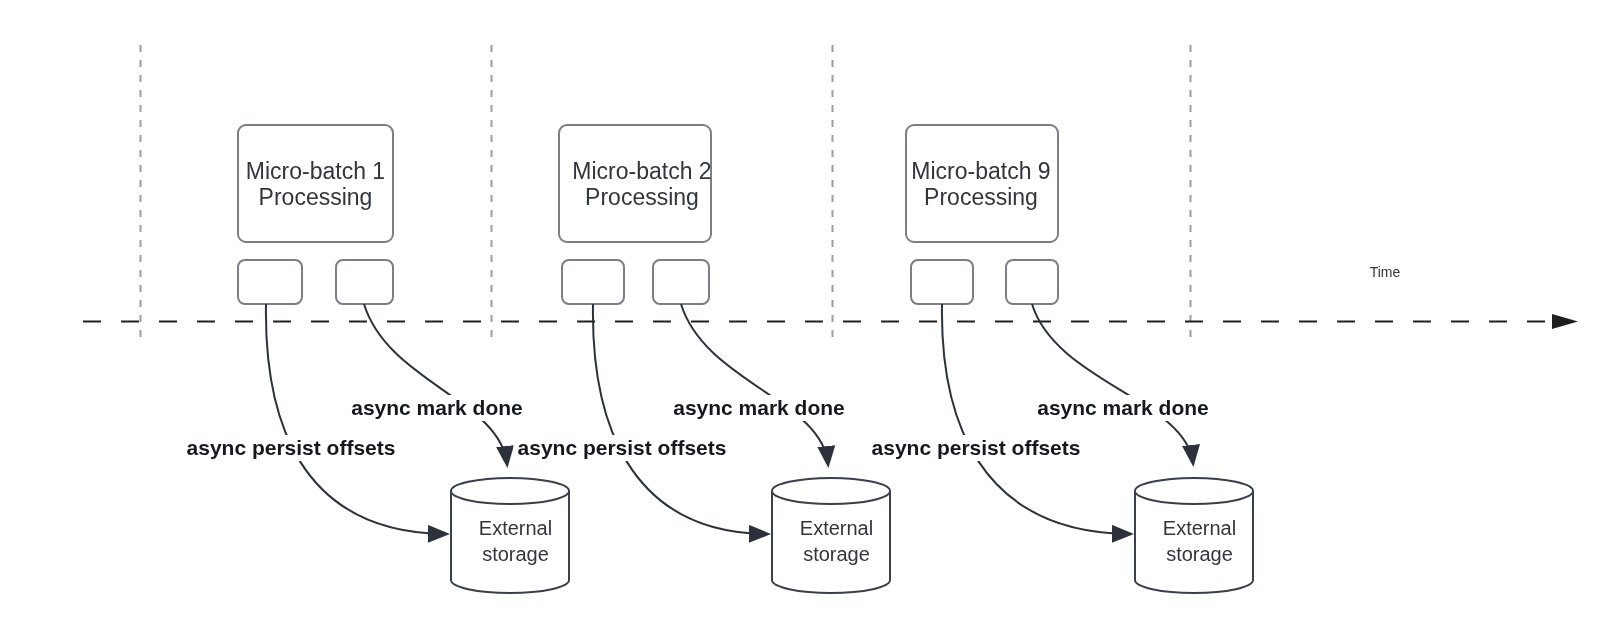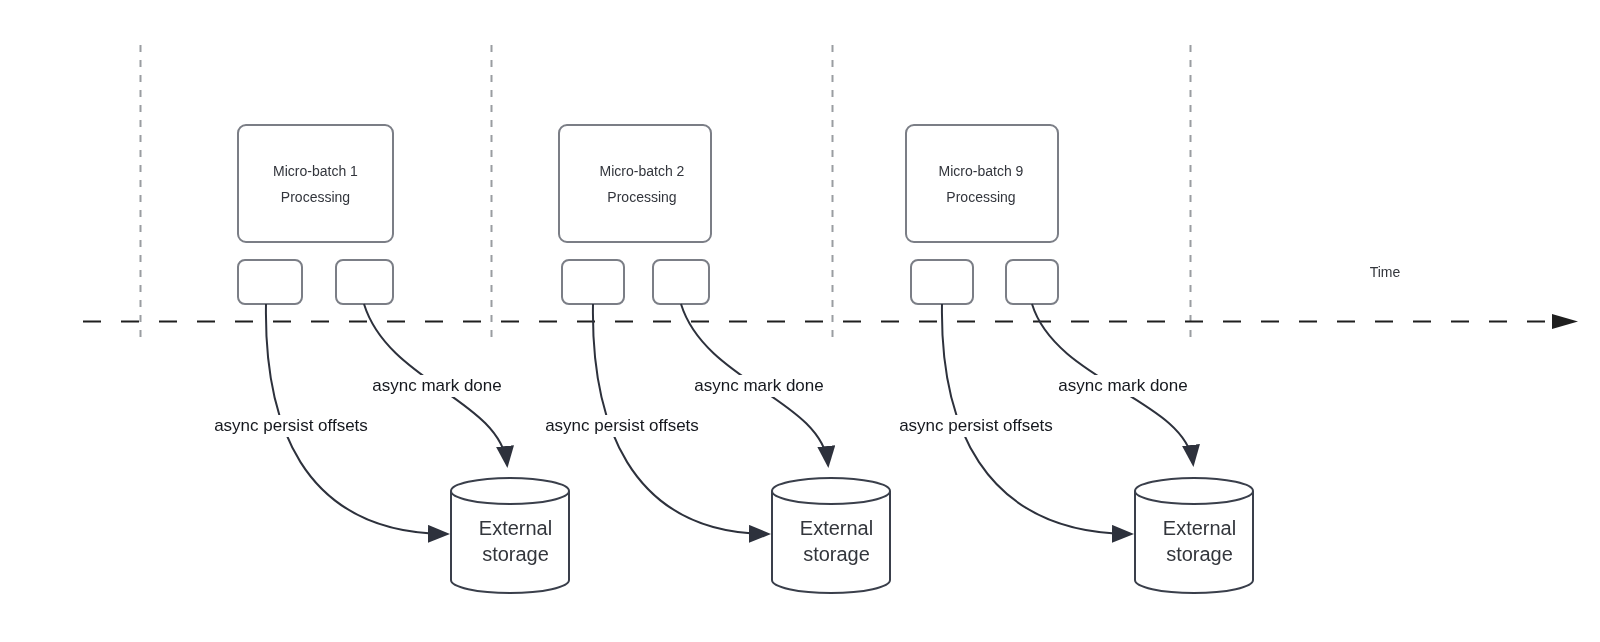--- a/index.html
+++ b/index.html
@@ -13,46 +13,47 @@
   }
   .canvas svg { position: absolute; left: 0; top: 0; }
   .text-layer { position: absolute; left: 0; top: 0; width: 100%; height: 100%; }
 
   .box-label {
     position: absolute;
     display: flex; flex-direction: column;
     align-items: center; justify-content: center;
     text-align: center;
     color: #32353c;
-    font-size: 14px;
+    font-size: 23px;
     line-height: 26px;
     width: 155px; height: 117px; top: 125px;
   }
   .box-label span { display: block; }
 
   .storage-label {
     position: absolute;
     display: flex; flex-direction: column;
     align-items: center; justify-content: center;
     text-align: center;
     color: #33363c;
     font-size: 20px;
     line-height: 26px;
     width: 129px; height: 86px; top: 498px;
   }
 
   .flow-label {
     position: absolute;
     transform: translate(-50%, -50%);
     white-space: nowrap;
-    font-weight: normal;
-    font-size: 17px;
+    font-weight: bold;
+    font-size: 21px;
     color: #15181e;
     background: #ffffff;
     padding: 1px 4px;
+    margin-top: 22px;
   }
 
   .time-label {
     position: absolute;
     transform: translate(-50%, -50%);
     font-size: 14px;
     color: #33363c;
     white-space: nowrap;
   }
 </style>

